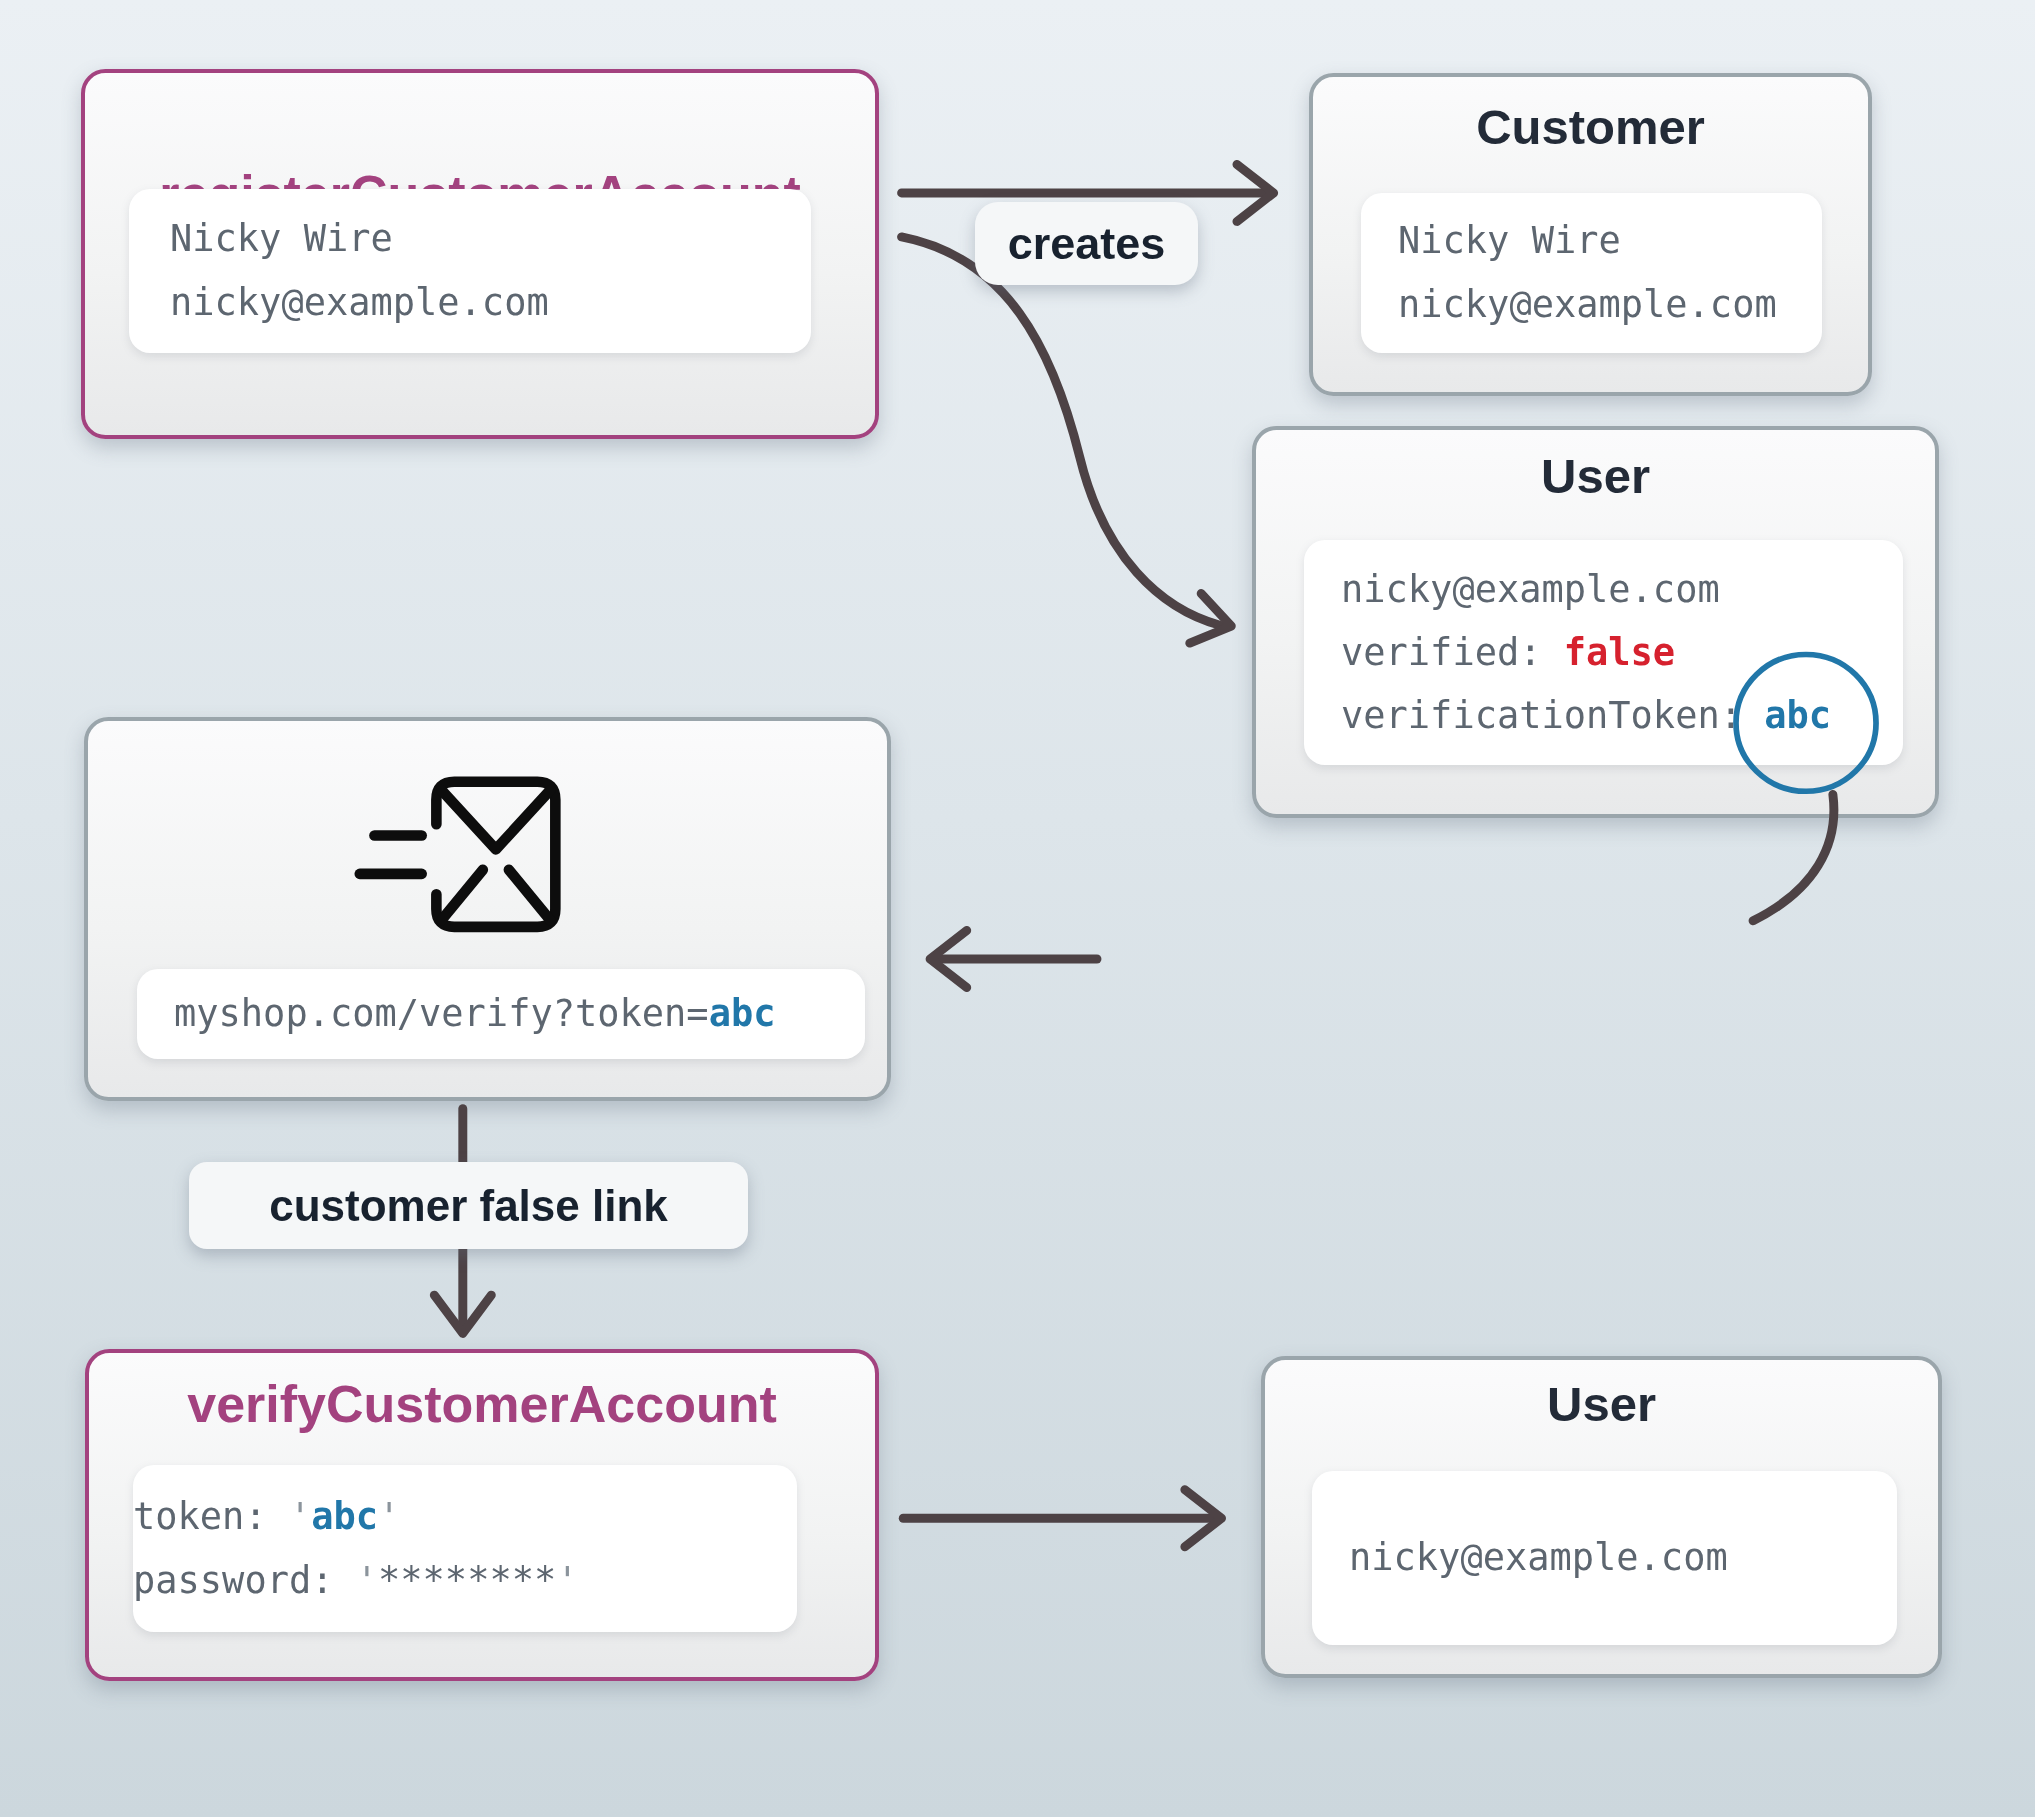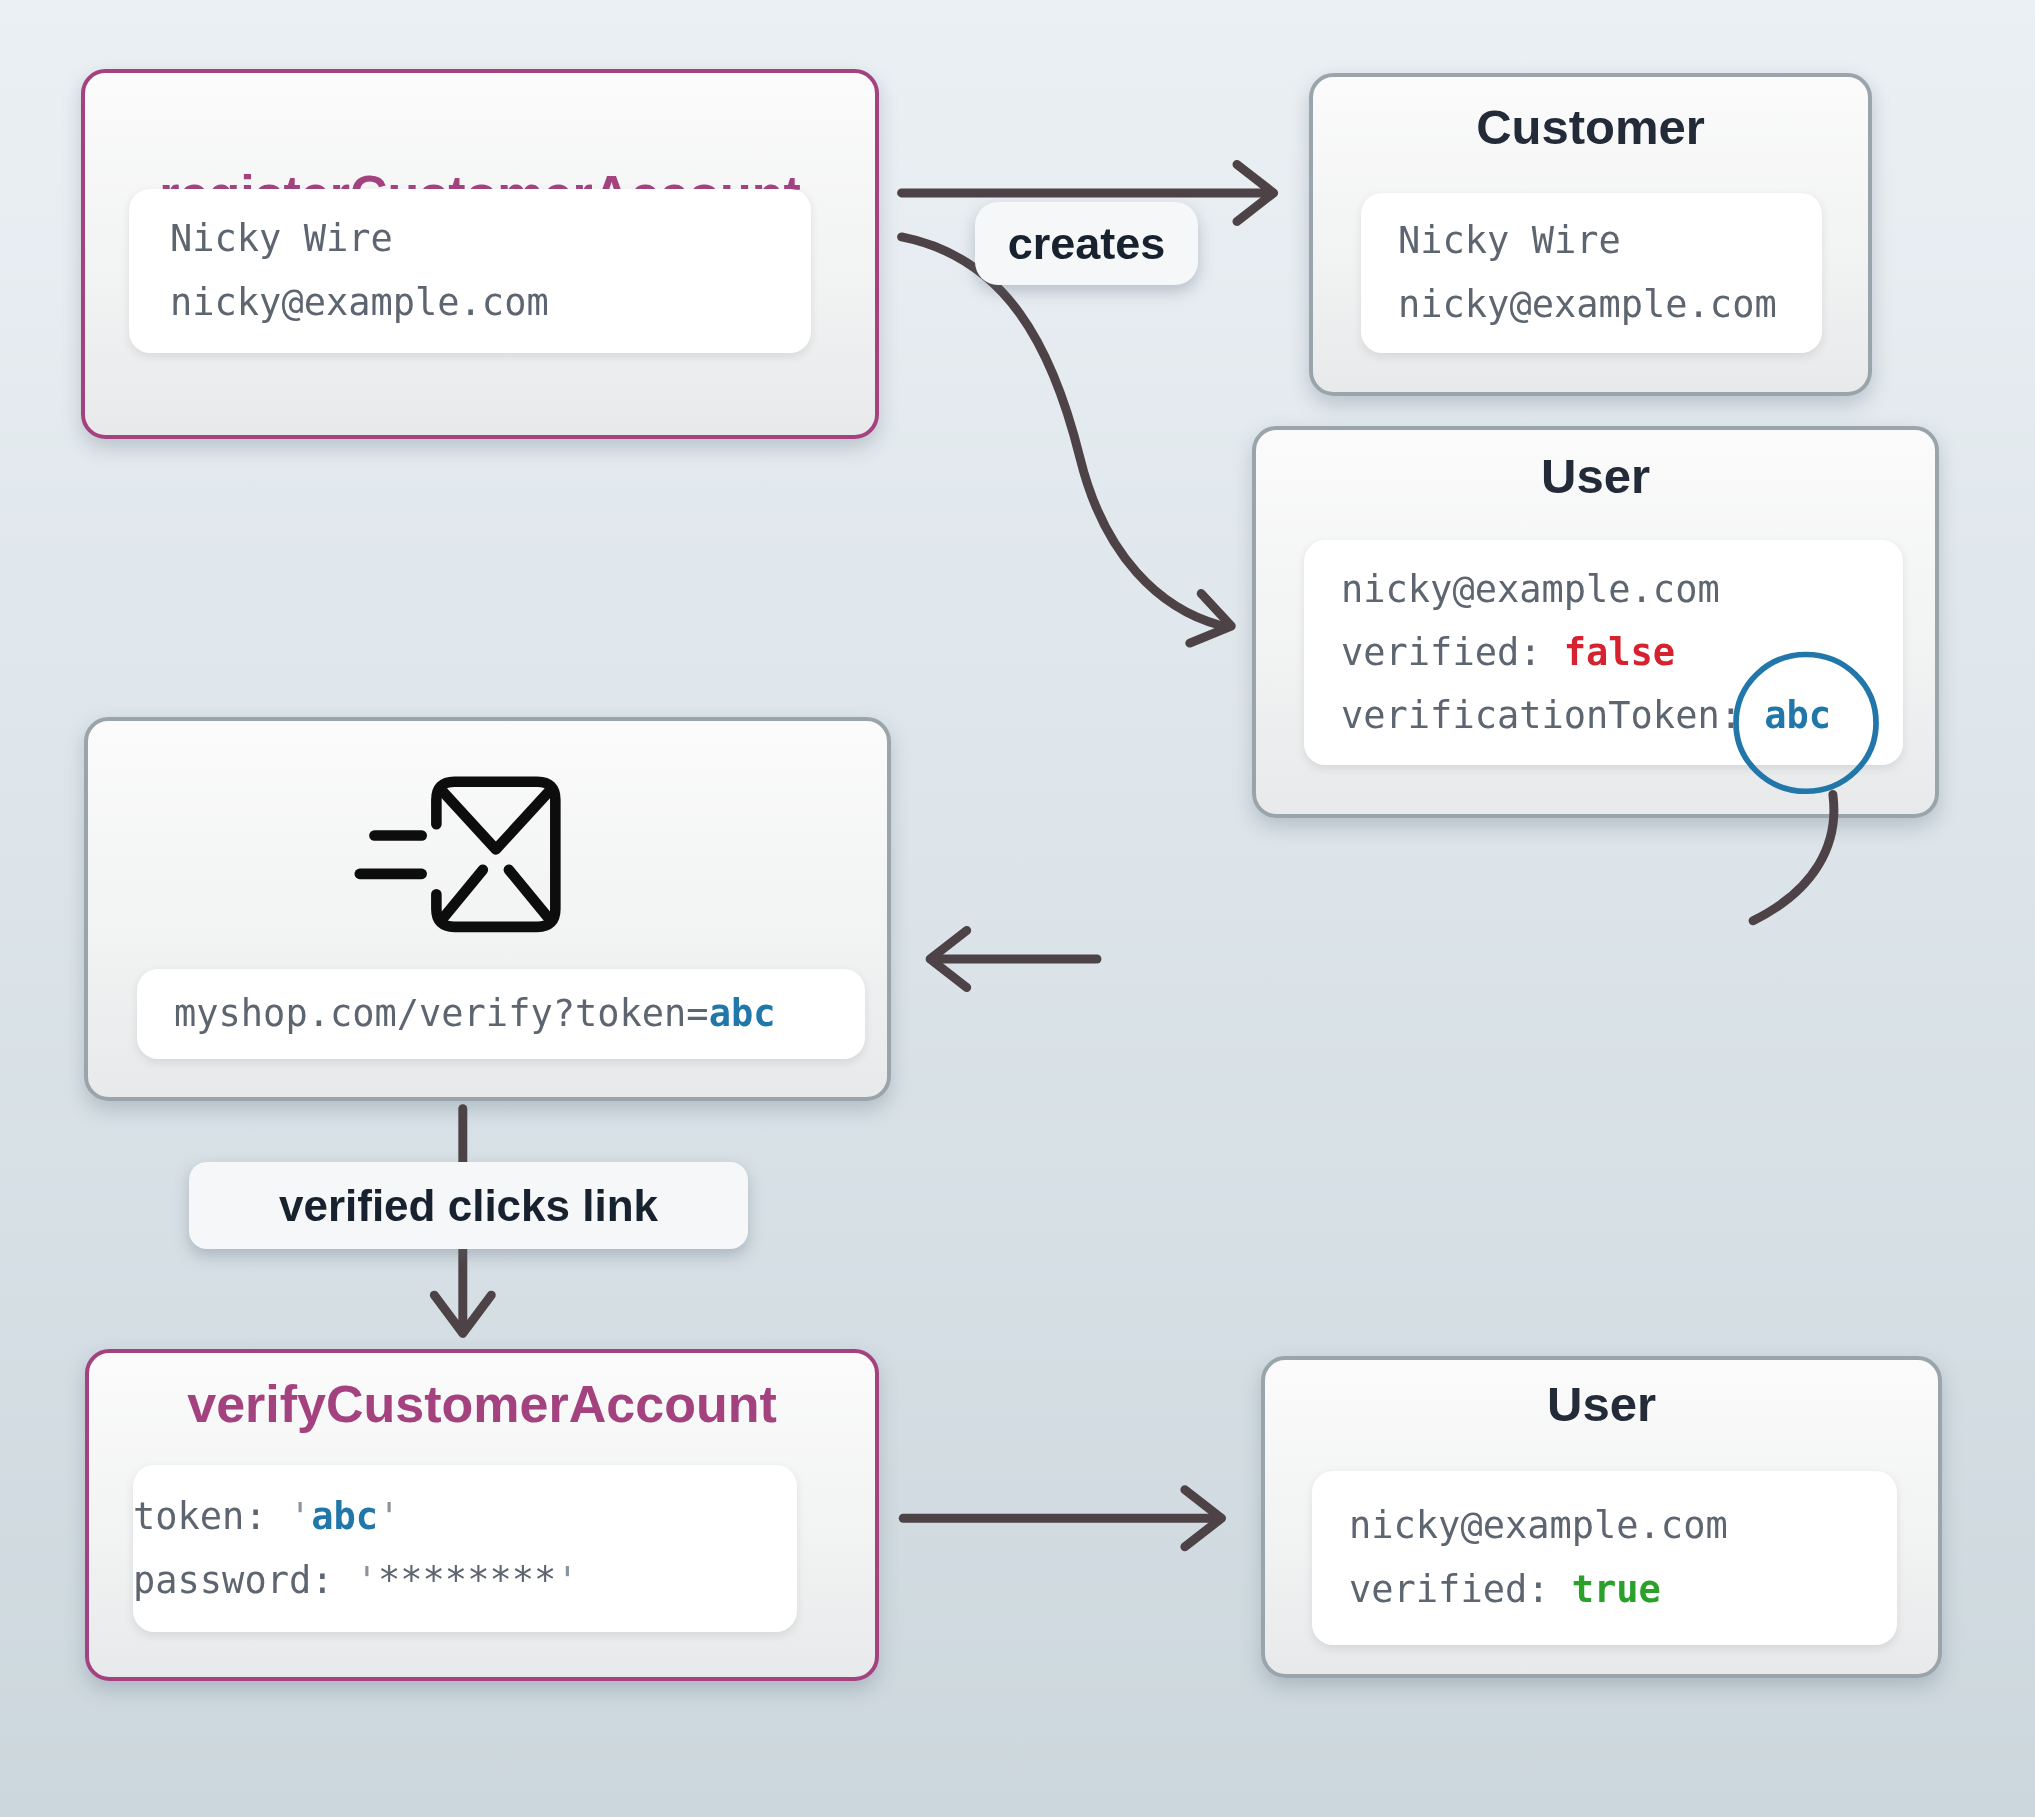--- a/index.html
+++ b/index.html
@@ -130,36 +130,35 @@
     <div class="inner">
       <div class="mono-line"><span>token: </span><span class="quote">'</span><span class="blue">abc</span><span class="quote">'</span></div>
       <div class="mono-line"><span>password: </span><span class="quote">'</span><span>********</span><span class="quote">'</span></div>
     </div>
   </div>
 
   <div class="box gray" id="box-user2">
     <div class="box-title t-dark">User</div>
     <div class="inner">
       <div class="mono-line">nicky@example.com</div>
-      <div class="mono-line"><span>verified: </span><span class="green">true</span></div>
     </div>
   </div>
 
   <svg id="arrows" viewBox="0 0 2500 2232">
     <path class="arrow-stroke" d="M 1107 237 L 1562 237"></path>
     <path class="arrow-stroke" d="M 1519 202 L 1564 237 L 1519 272"></path>
     <path class="arrow-stroke" d="M 1107 291 C 1235 316 1292 425 1326 562 C 1356 684 1425 748 1498 768"></path>
     <path class="arrow-stroke" d="M 1461 790 L 1512 769 L 1475 729"></path>
     <path class="arrow-stroke" d="M 1347 1178 L 1144 1178"></path>
     <path class="arrow-stroke" d="M 1187 1143 L 1142 1178 L 1187 1213"></path>
     <path class="arrow-stroke" d="M 2251 976 C 2259 1038 2228 1094 2153 1131"></path>
     <path class="arrow-stroke" d="M 568 1362 L 568 1636"></path>
     <path class="arrow-stroke" d="M 533 1591 L 568 1638 L 603 1591"></path>
     <path class="arrow-stroke" d="M 1109 1865 L 1498 1865"></path>
     <path class="arrow-stroke" d="M 1455 1830 L 1500 1865 L 1455 1900"></path>
     <ellipse class="circle-stroke" cx="2218" cy="888" rx="86" ry="84"></ellipse>
   </svg>
 
   <div class="pill" id="pill-creates">creates</div>
-  <div class="pill" id="pill-clicks">verified clicks link</div>
+  <div class="pill" id="pill-clicks">customer false link</div>
 
 </div>
 
 
 </body></html>

